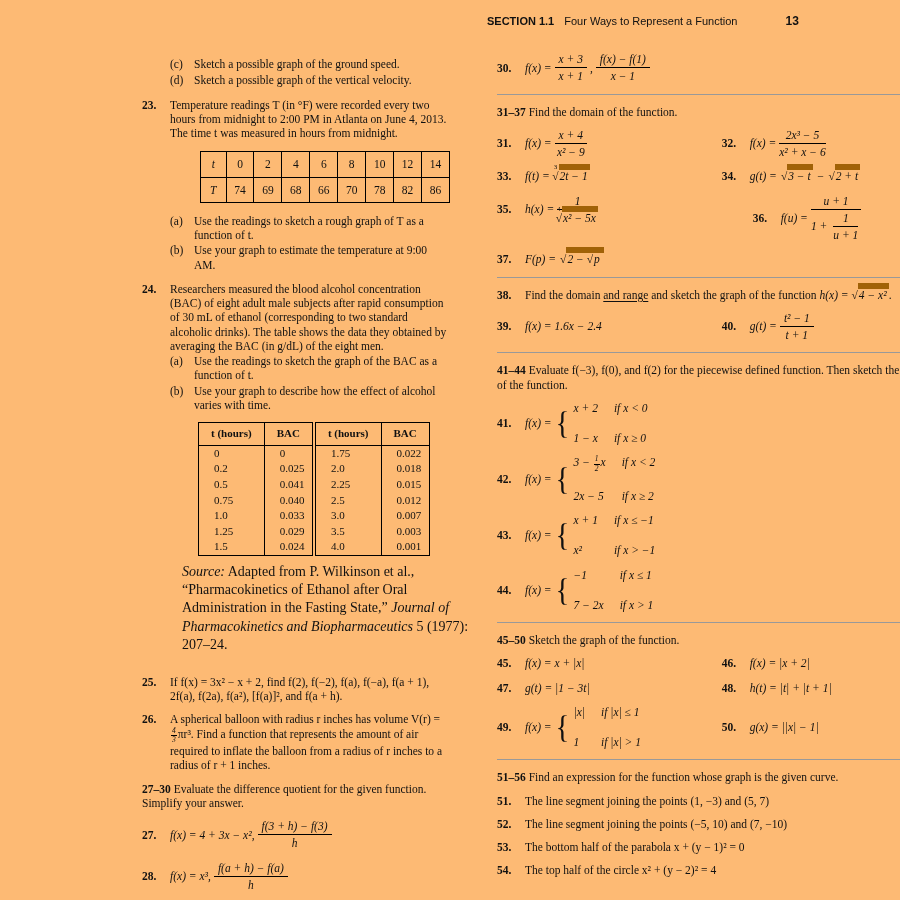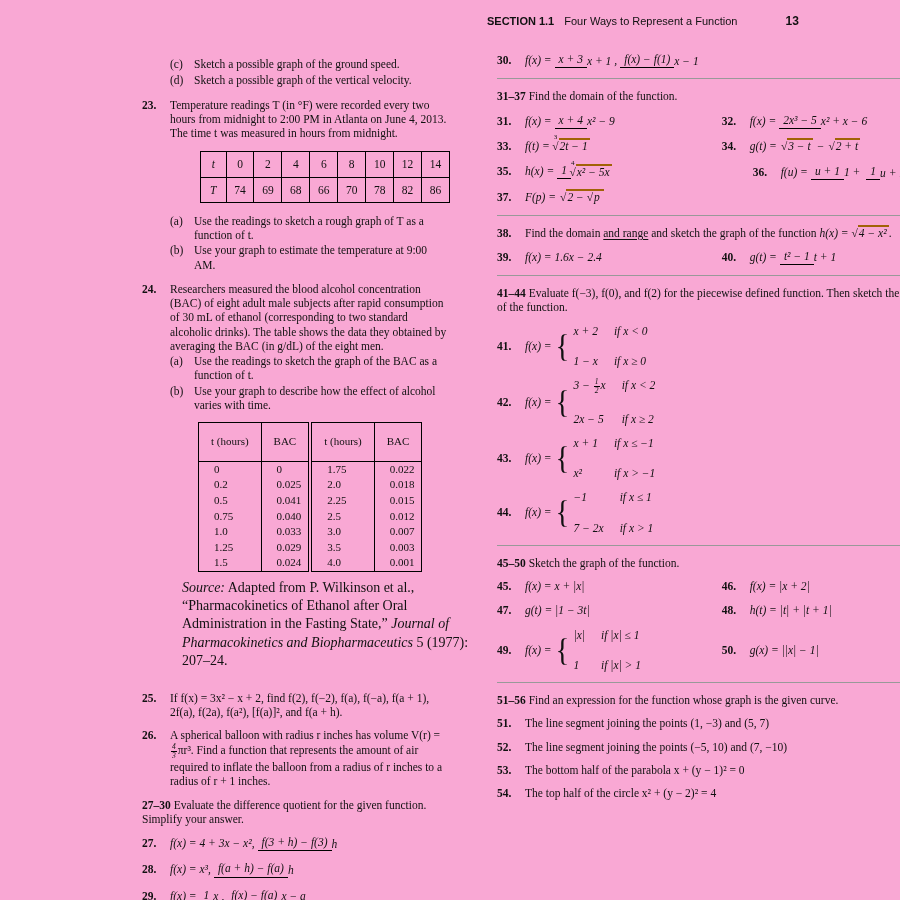--- a/index.html
+++ b/index.html
@@ -1,16 +1,16 @@
 <!DOCTYPE html>
 <html><head>
 <meta charset="utf-8">
 <style>
   html,body { margin:0; padding:0; background:#ffffff; }
-  .page { position:relative; width:900px; height:900px; background:#f9a8d4; overflow:hidden;
+  .page { position:relative; width:900px; height:900px; background:#fdba74; overflow:hidden;
           font-family:"Liberation Serif", serif; font-size:11.5px; line-height:1.24; color:#111; }
 
   
   .page-header { position:absolute; top:14px; left:487px; display:flex; align-items:baseline;
                  font-family:"Liberation Sans", sans-serif; font-size:11px; }
   .sec { font-weight:bold; margin-right:10px; }
   .pgn { font-weight:bold; margin-left:48px; font-size:12px; }
 
   
   .col-left  { position:absolute; left:142px; top:56px;  width:308px; }
@@ -32,45 +32,45 @@
   
   .trow { display:flex; align-items:center; margin-bottom:10px; }
   .h1 { flex:0 0 52%; display:flex; align-items:center; }
   .h2 { flex:1; display:flex; align-items:center; }
   .h1 > .pnum, .h2 > .pnum { flex:0 0 28px; }
 
   
   .m { font-style:italic; }
   .mgap { margin-left:4px; }
   .dq { margin-left:24px; }
-  .frac { display:inline-flex; flex-direction:row; vertical-align:middle; text-align:center;
+  .frac { display:inline-flex; flex-direction:column; vertical-align:middle; text-align:center;
           font-style:italic; margin:0 3px; }
   .frac > .num { border-bottom:1px solid #000; padding:0 4px 1px; display:flex; justify-content:center; align-items:center; gap:3px; }
   .frac > .den { padding-top:1px; display:flex; justify-content:center; align-items:center; gap:3px; }
   .sfrac { display:inline-flex; flex-direction:column; text-align:center; vertical-align:middle;
            font-size:7.5px; line-height:1.1; margin:0 1px; font-style:italic; }
   .sfrac .n { border-bottom:1px solid #000; padding:0 1px; }
   .rad { white-space:nowrap; font-style:italic; }
   .rsign { font-style:normal; }
-  .rbody { border-top:2px solid #a16207; padding:0 2px 0 1px; }
+  .rbody { border-top:6px solid #a16207; padding:0 2px 0 1px; }
   .ridx { font-size:7px; font-style:normal; position:relative; top:-6px; margin-right:-5px; }
   .cases { display:inline-flex; align-items:center; margin-left:4px; }
   .brace { font-size:29px; font-weight:400; line-height:0.9; transform:scaleY(1.12); margin-right:4px;
            font-style:normal; }
   .ctbl { display:inline-grid; grid-template-columns:auto auto; column-gap:13px; row-gap:1px;
           font-style:italic;gap:16px; }
   .ce { text-align:left; }
   .ul { text-decoration:underline; text-underline-offset:2px; }
 
   
   .t23 { border-collapse:collapse; margin:11px 0 11px 30px; }
   .t23 td { border:1px solid #000; width:29px; text-align:center; padding:5px 0; }
   .t23 td.lab { width:27px; font-style:italic; }
   .t24 { border-collapse:collapse; border:1.4px solid #000; margin:10px 0 7px 28px; }
-  .t24 th { border-bottom:1.4px solid #000; font-weight:normal; padding:12px 12px; font-size:11px;text-align:center; }
+  .t24 th { border-bottom:1.4px solid #000; font-weight:bold; padding:4px 12px; font-size:11px;text-align:center; }
   .t24 th + th, .t24 td + td { border-left:1px solid #000000; }
   .t24 th.dbl, .t24 td.dbl { border-left:4px double #000; }
   .t24 td { padding:1px 6px 1px 15px; font-size:11px; }
   .src { font-size:14px; line-height:1.3; margin:2px 0 12px 12px; width:296px; }
   .it { font-style:italic; }
   .nw { white-space:nowrap; }
 </style>
 </head>
 <body>
 

